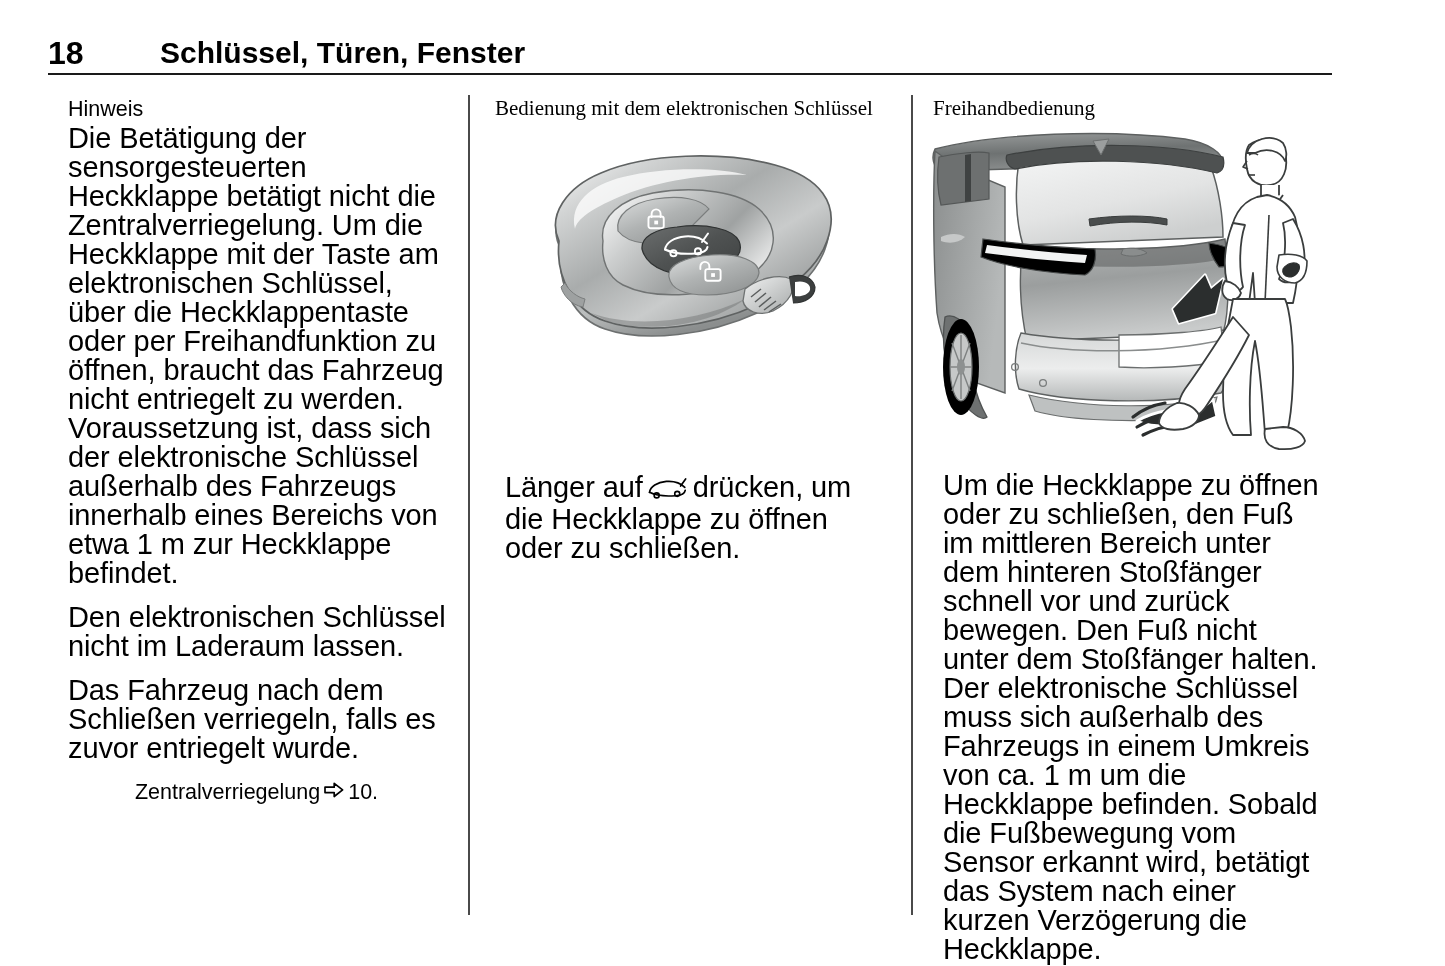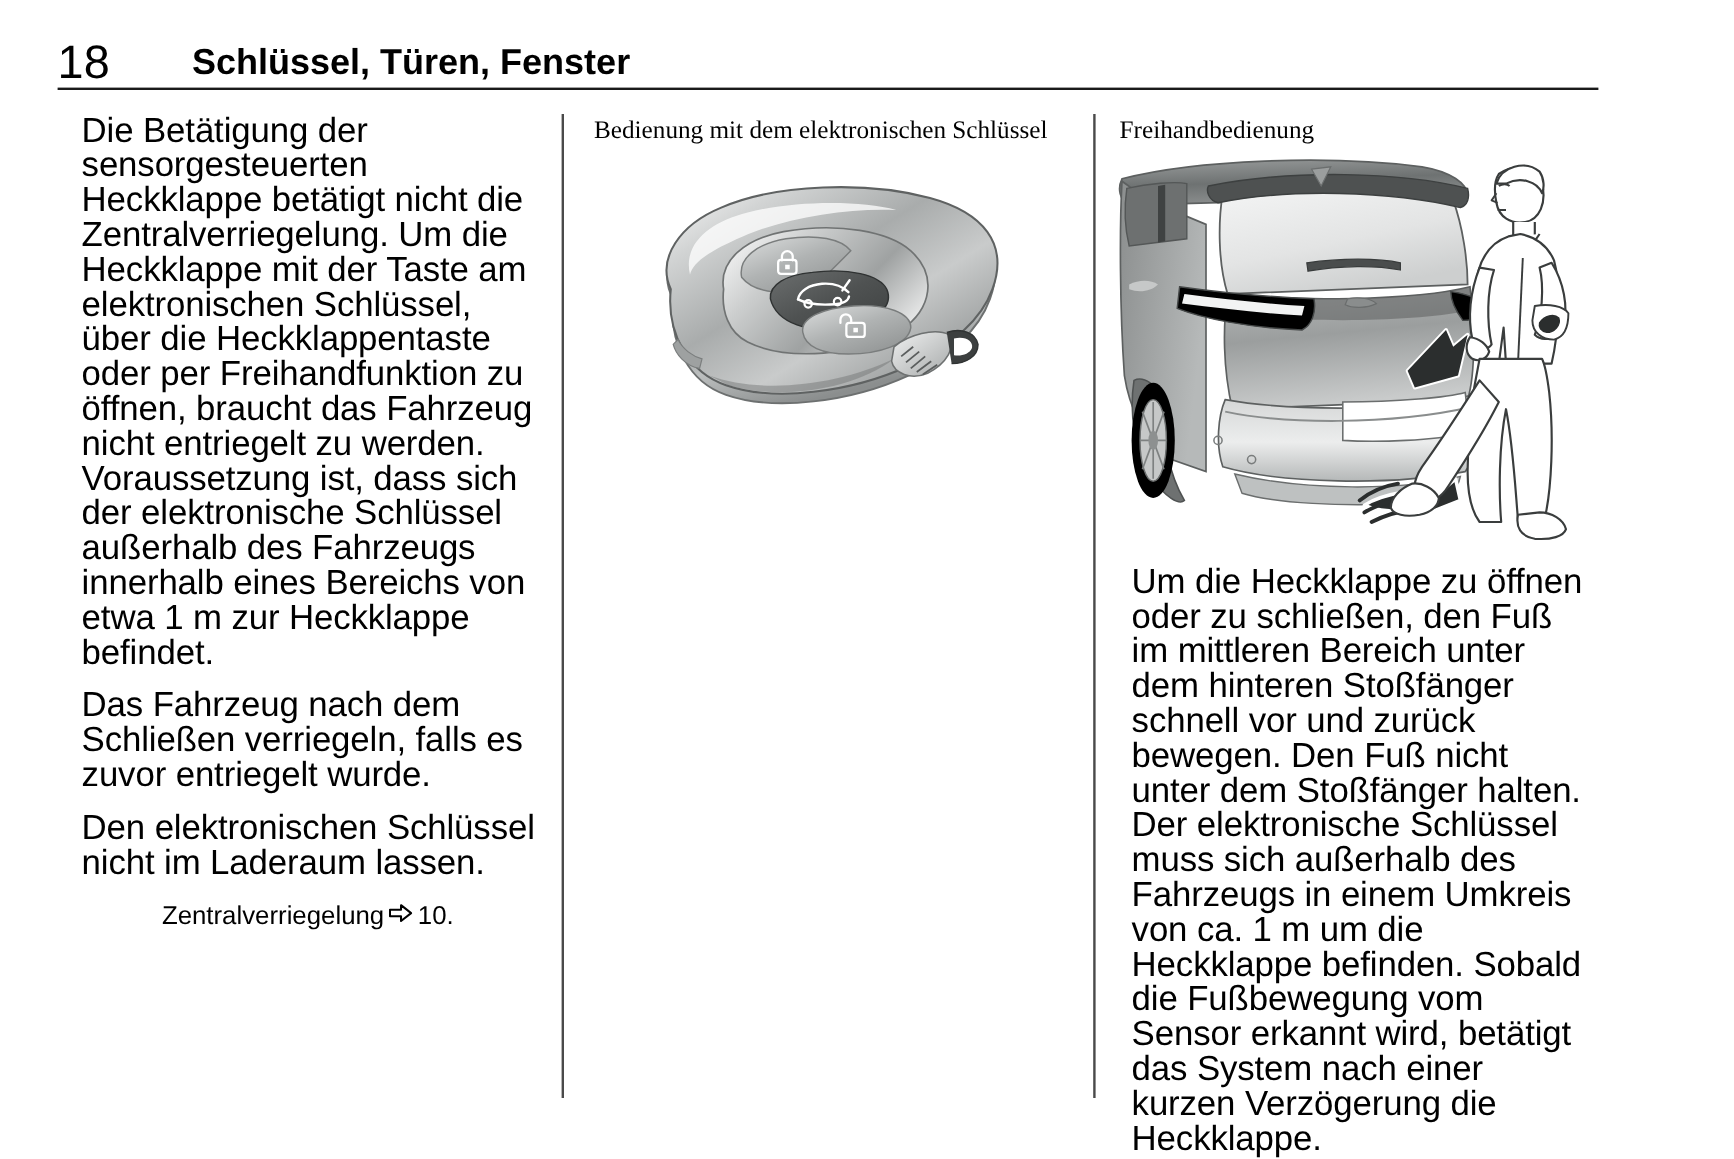--- a/index.html
+++ b/index.html
@@ -21,22 +21,22 @@
   .page-header {
     position: absolute;
     left: 48px;
     top: 36px;
     width: 1284px;
     height: 40px;
     display: flex;
     align-items: flex-start;
   }
   .page-number {
-    font-size: 39px;
-    font-weight: 400;
+    font-size: 32px;
+    font-weight: 700;
     line-height: 34px;
     width: 112px;
     letter-spacing: 0px;
   }
   .page-title {
     font-size: 30px;
     font-weight: 700;
     line-height: 34px;
     letter-spacing: 0px;
   }
@@ -150,23 +150,24 @@
   <span class="page-title">Schlüssel, Türen, Fenster</span>
 </div>
 <div class="header-rule"></div>
 
 <div class="columns">
 
   <div class="col-divider divider-1"></div>
   <div class="col-divider divider-2"></div>
 
   <div class="col col-1">
+    <div class="subhead">Hinweis</div>
     <p class="body">Die Betätigung der sensorgesteuerten Heckklappe betätigt nicht die Zentralverriegelung. Um die Heckklappe mit der Taste am elektronischen Schlüssel, über die Heckklappentaste oder per Freihandfunktion zu öffnen, braucht das Fahrzeug nicht entriegelt zu werden. Voraussetzung ist, dass sich der elektronische Schlüssel außerhalb des Fahrzeugs innerhalb eines Bereichs von etwa 1 m zur Heckklappe befindet.</p>
+    <p class="body">Den elektronischen Schlüssel nicht im Laderaum lassen.</p>
     <p class="body">Das Fahrzeug nach dem Schließen verriegeln, falls es zuvor entriegelt wurde.</p>
-    <p class="body">Den elektronischen Schlüssel nicht im Laderaum lassen.</p>
     <p class="xref">
       <span>Zentralverriegelung</span><span class="xref-arrow"><svg width="22" height="22" viewBox="0 0 22 22">
             <path d="M2 8.2 L11.2 8.2 L11.2 4.3 L19.6 10.9 L11.2 17.5 L11.2 13.6 L2 13.6 Z" fill="none" stroke="#000" stroke-width="1.7" stroke-linejoin="round"></path>
           </svg></span><span>10.</span>
     </p>
   </div>
 
   <div class="col col-2">
     <h2 class="section-heading">Bedienung mit dem elektronischen Schlüssel</h2>
 
@@ -284,20 +285,29 @@
             <line x1="274" y1="175" x2="286" y2="167"></line>
           </g>
           <path d="M294 140 C 306 136, 318 140, 320 150 C 320 160, 310 166, 298 166" fill="#3c3f3f" stroke="#303333" stroke-width="1.2"></path>
           <path d="M300 145 C 310 143, 316 147, 315 153 C 313 158, 306 160, 300 159 Z" fill="#ffffff"></path>
         </g>
 
         <path d="M70 146 C 74 154, 82 160, 90 162 L 88 170 C 76 168, 68 158, 66 150 Z" fill="#9ea1a1" stroke="#7b7e7e" stroke-width="1"></path>
       </svg>
     </div>
 
+    <p class="body">
+      <span>Länger auf</span><span class="inline-car-glyph"><svg width="42" height="22" viewBox="0 0 50 26">
+            <path d="M3 17 C 4 10, 12 5, 23 4 C 32 3.3, 40 6, 45 11" fill="none" stroke="#000" stroke-width="2" stroke-linecap="round"></path>
+            <path d="M3 17 C 10 20.5, 22 22, 34 21 C 41 20.3, 45 18, 45.5 14.5" fill="none" stroke="#000" stroke-width="2" stroke-linecap="round"></path>
+            <path d="M40 9.5 L 46 1" fill="none" stroke="#000" stroke-width="2" stroke-linecap="round"></path>
+            <circle cx="11.5" cy="20.6" r="3" fill="none" stroke="#000" stroke-width="1.9"></circle>
+            <circle cx="36" cy="18.8" r="3" fill="none" stroke="#000" stroke-width="1.9"></circle>
+          </svg></span><span>drücken, um die Heckklappe zu öffnen oder zu schließen.</span>
+    </p>
   </div>
 
   <div class="col col-3">
     <h2 class="section-heading">Freihandbedienung</h2>
 
     <div class="figure fig-handsfree">
       <svg viewBox="0 0 405 330" width="405" height="330">
         <defs>
           <linearGradient id="roofG" x1="0" y1="0" x2="0.3" y2="1">
             <stop offset="0%" stop-color="#9a9d9d"></stop>

